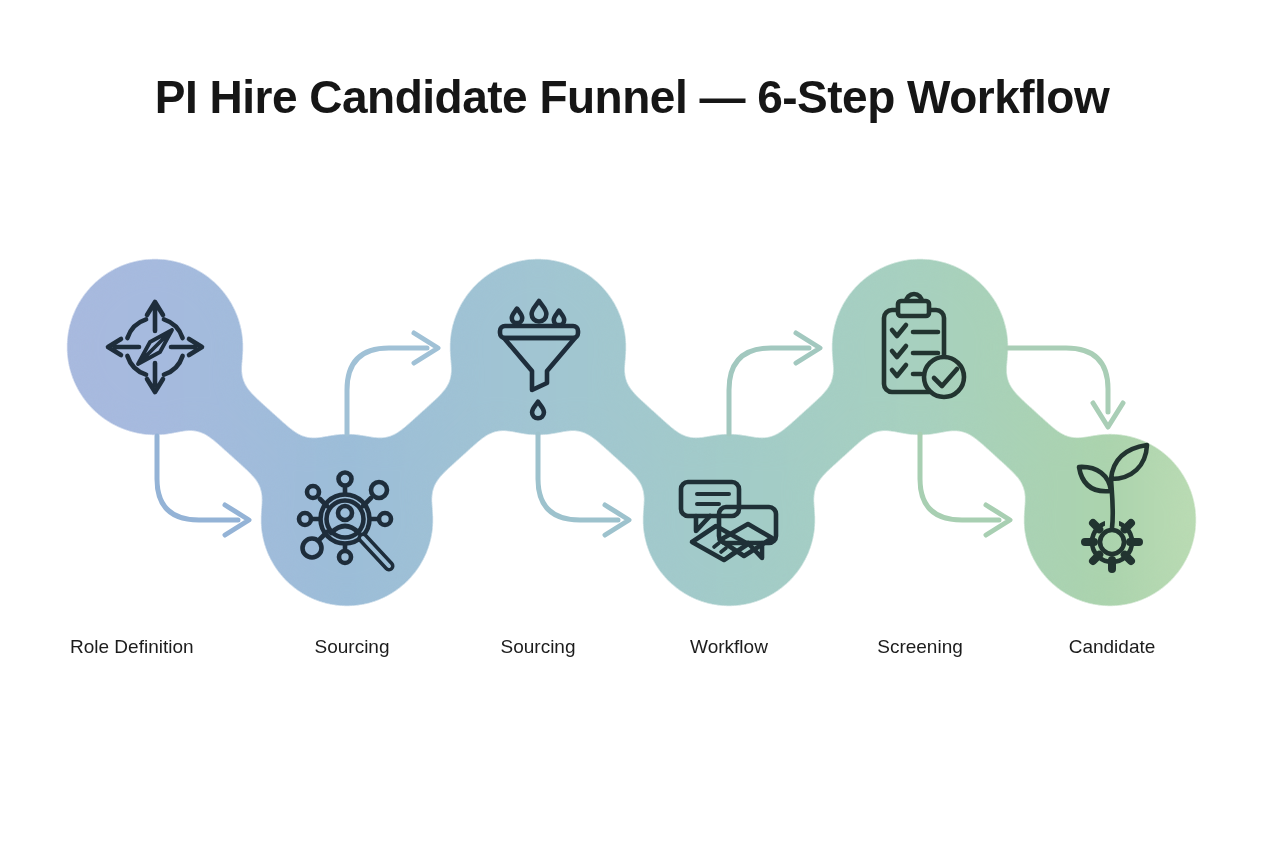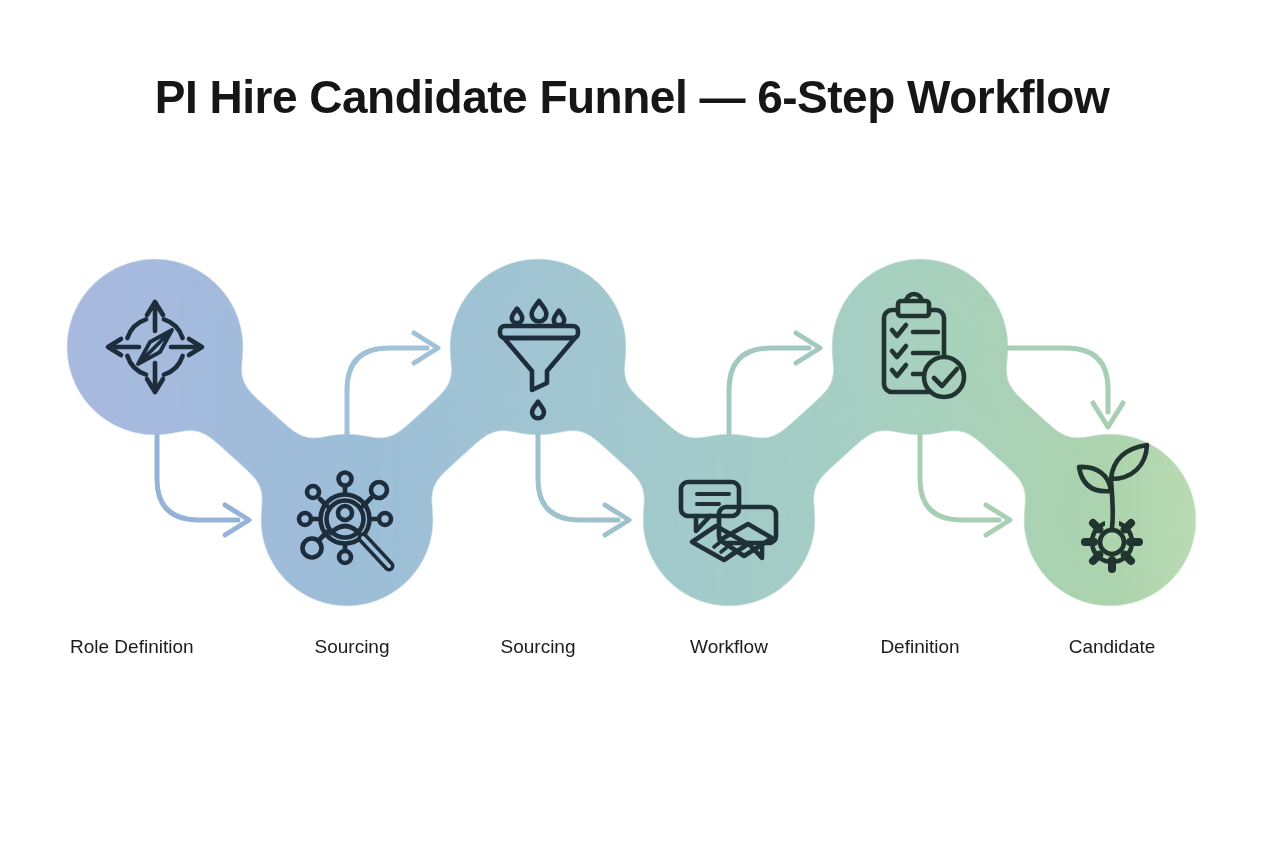--- a/index.html
+++ b/index.html
@@ -133,15 +133,15 @@
       <path d="M 1112 528 C 1114 512 1112 495 1111 479"></path>
       <path d="M 1111 479 C 1113 458 1127 448 1147 445 C 1146 466 1132 479 1111 479 Z"></path>
       <path d="M 1111 491 C 1093 493 1082 485 1079 467 C 1097 466 1109 475 1111 491 Z"></path>
     </g>
   </svg>
 
   <div class="step-label wrap" style="left:155px">Role Definition</div>
   <div class="step-label" style="left:352px">Sourcing</div>
   <div class="step-label" style="left:538px">Sourcing</div>
   <div class="step-label" style="left:729px">Workflow</div>
-  <div class="step-label" style="left:920px">Definition</div>
+  <div class="step-label" style="left:920px">Screening</div>
   <div class="step-label" style="left:1112px">Candidate</div>
 </div>
 
 </body></html>

